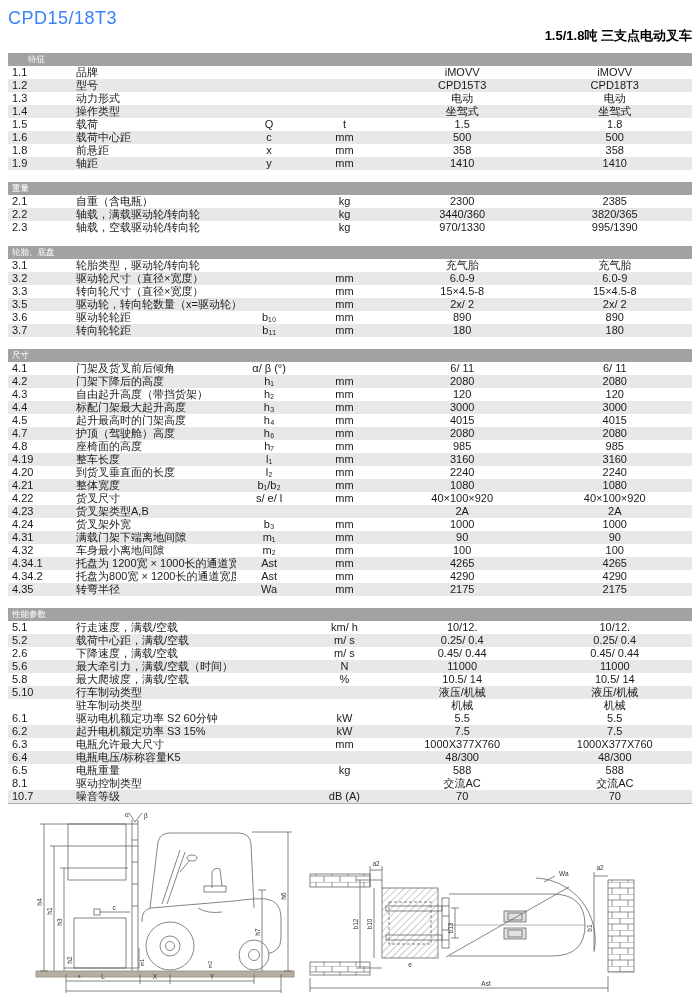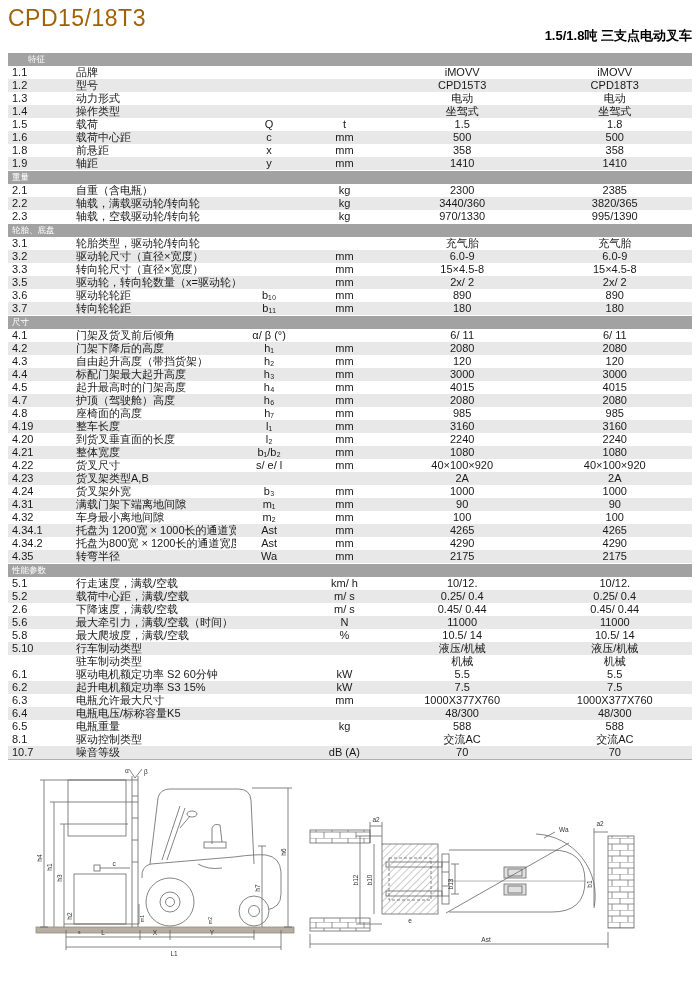--- a/index.html
+++ b/index.html
@@ -3,27 +3,27 @@
 <meta charset="utf-8">
 <style>
   * { box-sizing: border-box; margin: 0; padding: 0; }
   html,body { background:#fff; }
   body {
     width: 700px; height: 993px;
     font-family: "Liberation Sans", sans-serif;
     color: #1a1a1a; overflow: hidden;
   }
   .page { padding: 8px 8px 0 8px; }
-  .title { font-size: 23px; color: #a16207; letter-spacing: .5px; line-height: 20px; }
+  .title { font-size: 18px; color: #3b82f6; letter-spacing: .5px; line-height: 20px; }
   .subtitle { font-size: 13px; font-weight: bold; color: #000; line-height: 16px; text-align: right; }
   .spec-table { margin-top: 9px; border-bottom: 1px solid #b0b0b0; }
   .section-header {
     background: #a2a2a2; color: #fff;
     font-size: 8.5px; height: 13px; line-height: 13px;
-    padding-left: 4px; margin-top: 1px;
+    padding-left: 4px; margin-top: 12px;
   }
   .section-header:first-child { margin-top: 0; padding-left: 20px; }
   .rows { width: 100%; }
   .row { display: flex; height: 13px; line-height: 13px; font-size: 11px; }
   .rows .row:nth-child(odd) { background: #fff; }
   .rows .row:nth-child(even) { background: #e8e8e8; }
   .c-id   { width: 38px;  padding-left: 4px; }
   .c-name { width: 170px; white-space: nowrap; overflow: hidden; margin-left: 32px; }
   .c-sym  { width: 70px;  text-align: center; }
   .c-unit { width: 90px;  text-align: center; }

